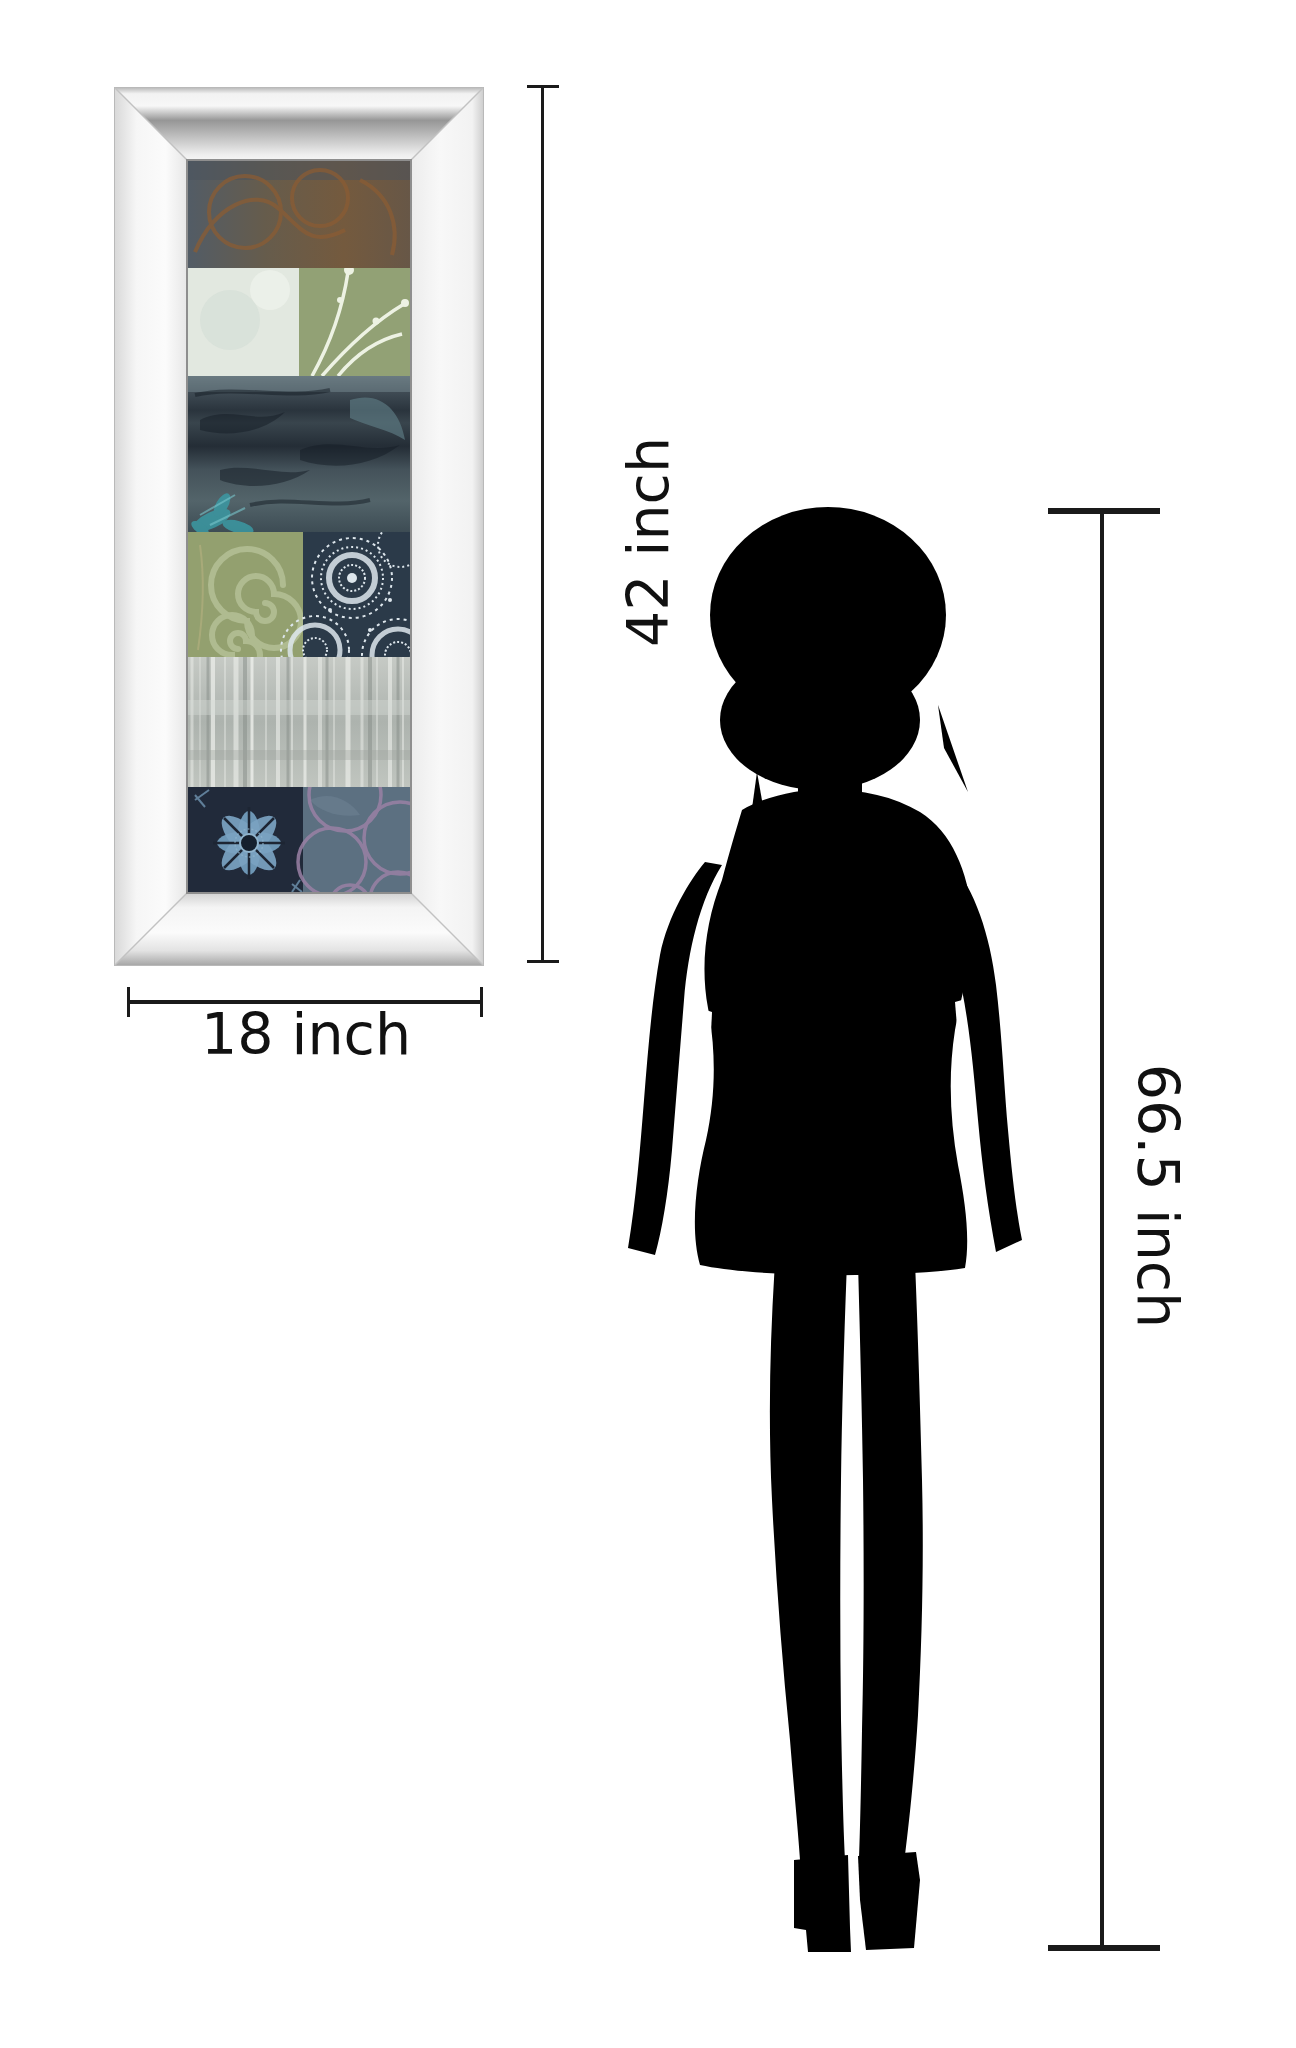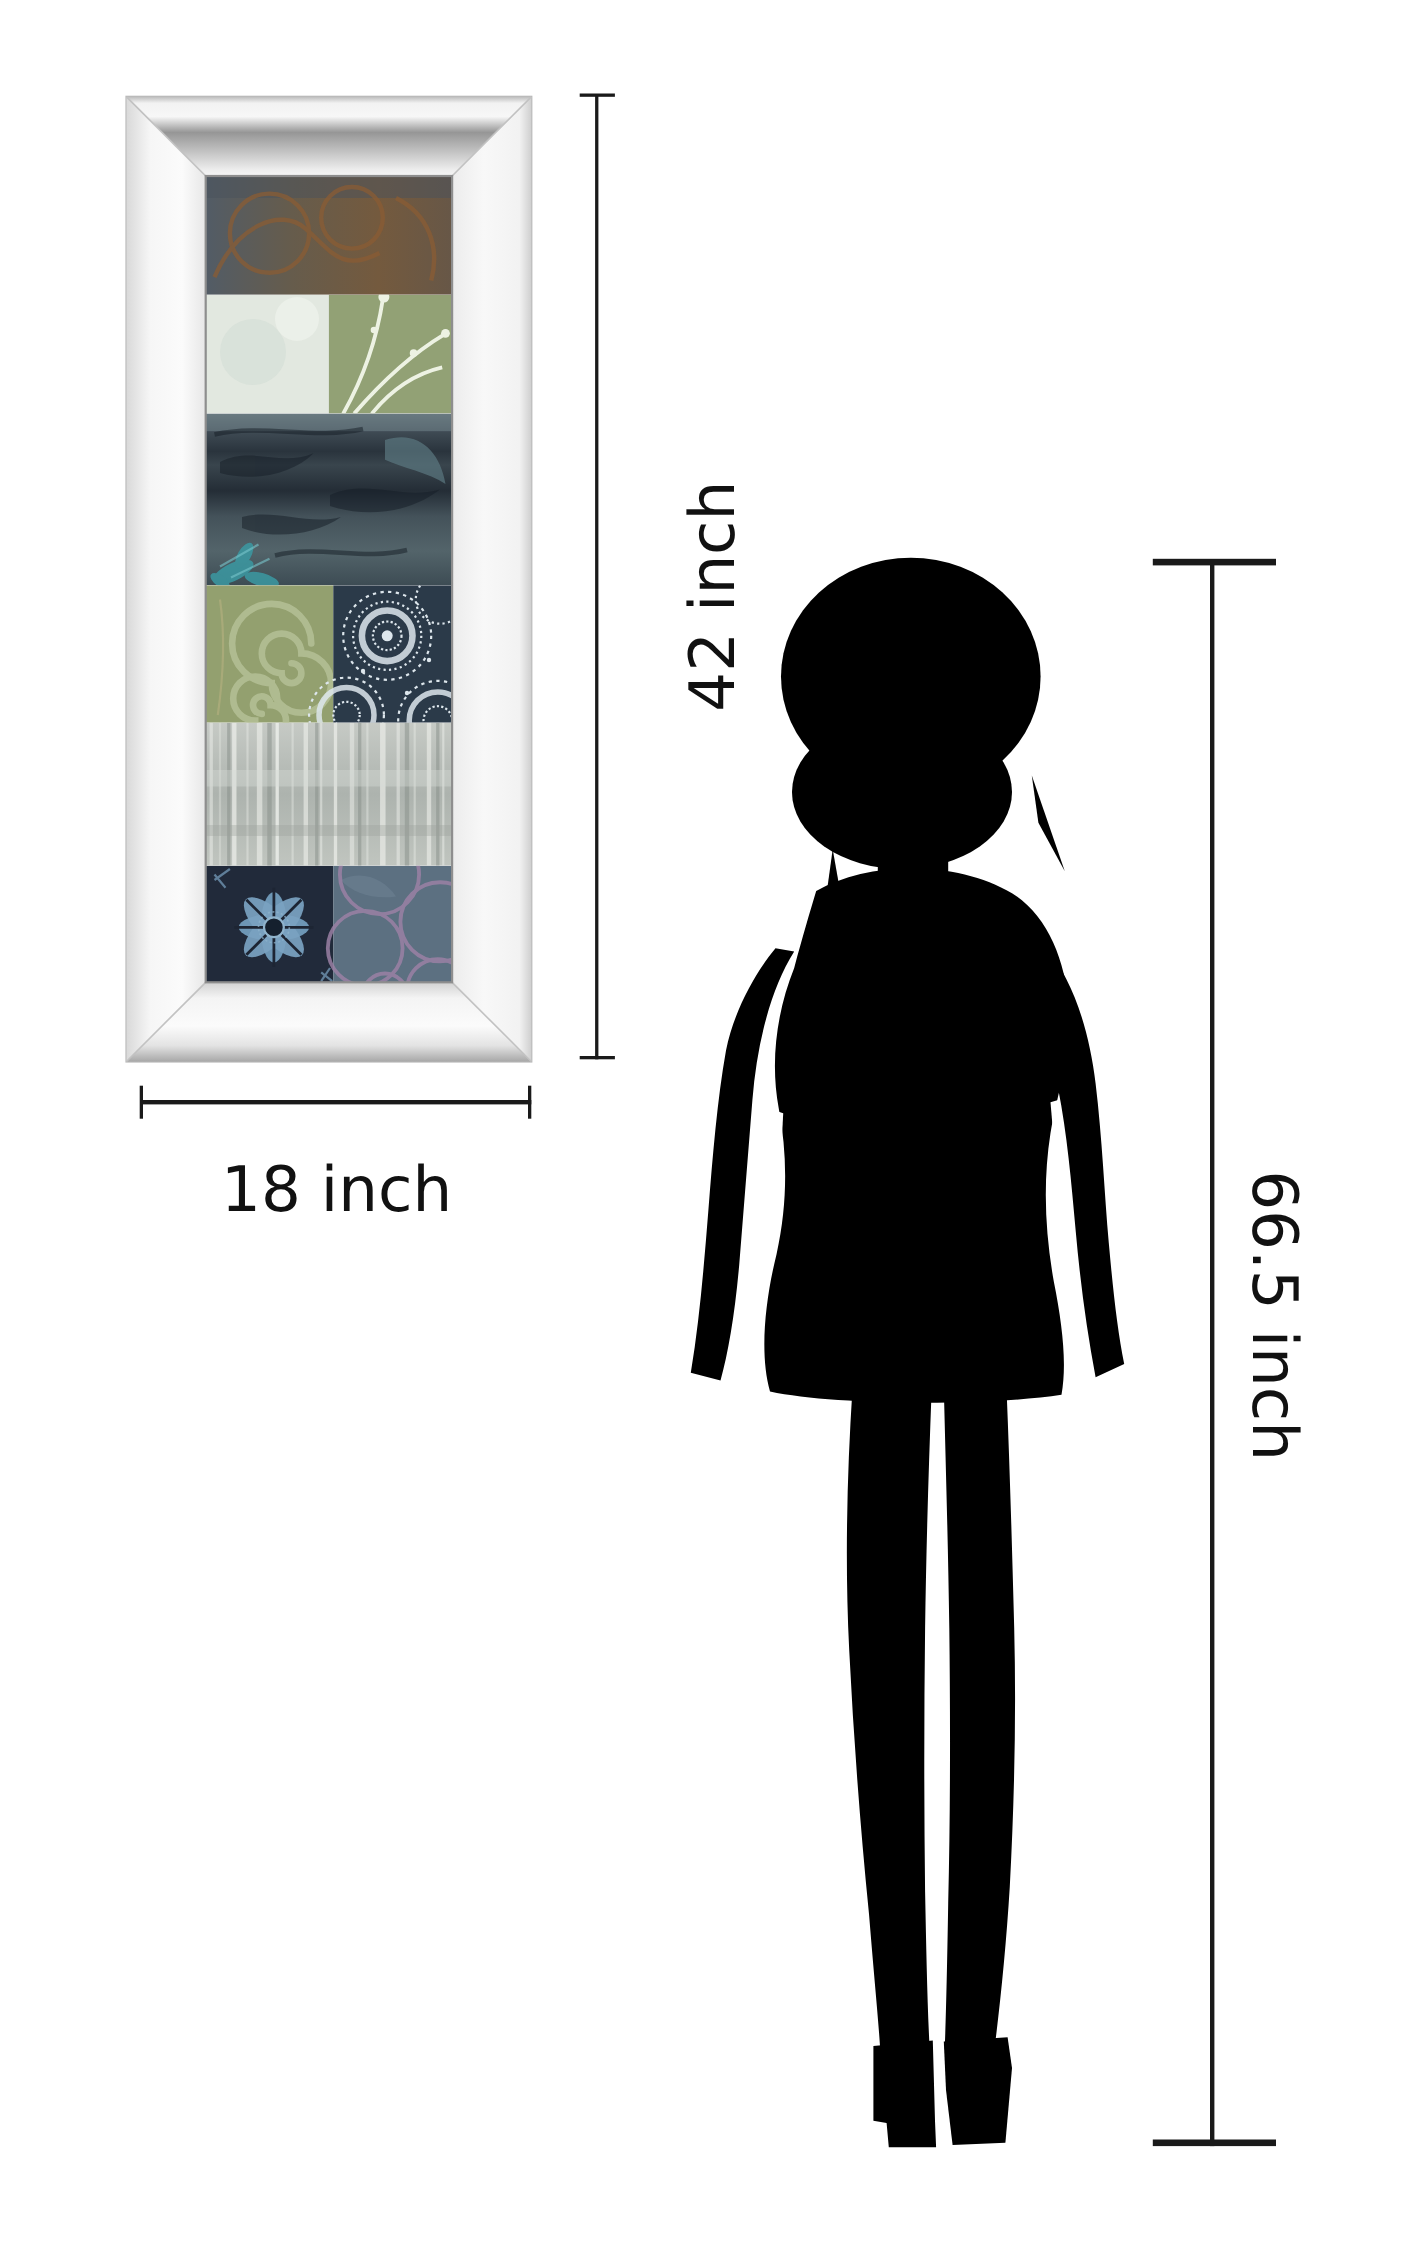--- a/index.html
+++ b/index.html
@@ -7,21 +7,21 @@
     position:relative;width:1296px;height:2048px;background:#ffffff;
     font-family:"DejaVu Sans","Liberation Sans",sans-serif;overflow:hidden;
   }
   .gfx{position:absolute;left:0;top:0;}
   .dim{position:absolute;background:#1a1a1a;}
   .dim-label{
     position:absolute;color:#111111;font-size:57px;letter-spacing:0px;
     text-align:center;white-space:nowrap;line-height:64px;
   }
   #label-42{left:498px;top:510px;width:300px;height:64px;transform:rotate(-90deg);}
-  #label-18{left:131px;top:1050px;width:350px;height:64px;text-align:center;}
+  #label-18{left:131px;top:1002px;width:350px;height:64px;text-align:center;}
   #label-66{left:993px;top:1164px;width:330px;height:64px;transform:rotate(90deg);}
   #v42-line{left:541px;top:86px;width:3px;height:877px;}
   #v42-captop{left:527px;top:85px;width:32px;height:3px;}
   #v42-capbot{left:527px;top:960px;width:32px;height:3px;}
   #h18-line{left:128px;top:1000px;width:355px;height:4px;}
   #h18-capL{left:127px;top:987px;width:3px;height:30px;}
   #h18-capR{left:480px;top:987px;width:3px;height:30px;}
   #v66-line{left:1100px;top:511px;width:4px;height:1440px;}
   #v66-captop{left:1048px;top:508px;width:112px;height:6px;}
   #v66-capbot{left:1048px;top:1945px;width:112px;height:6px;}

